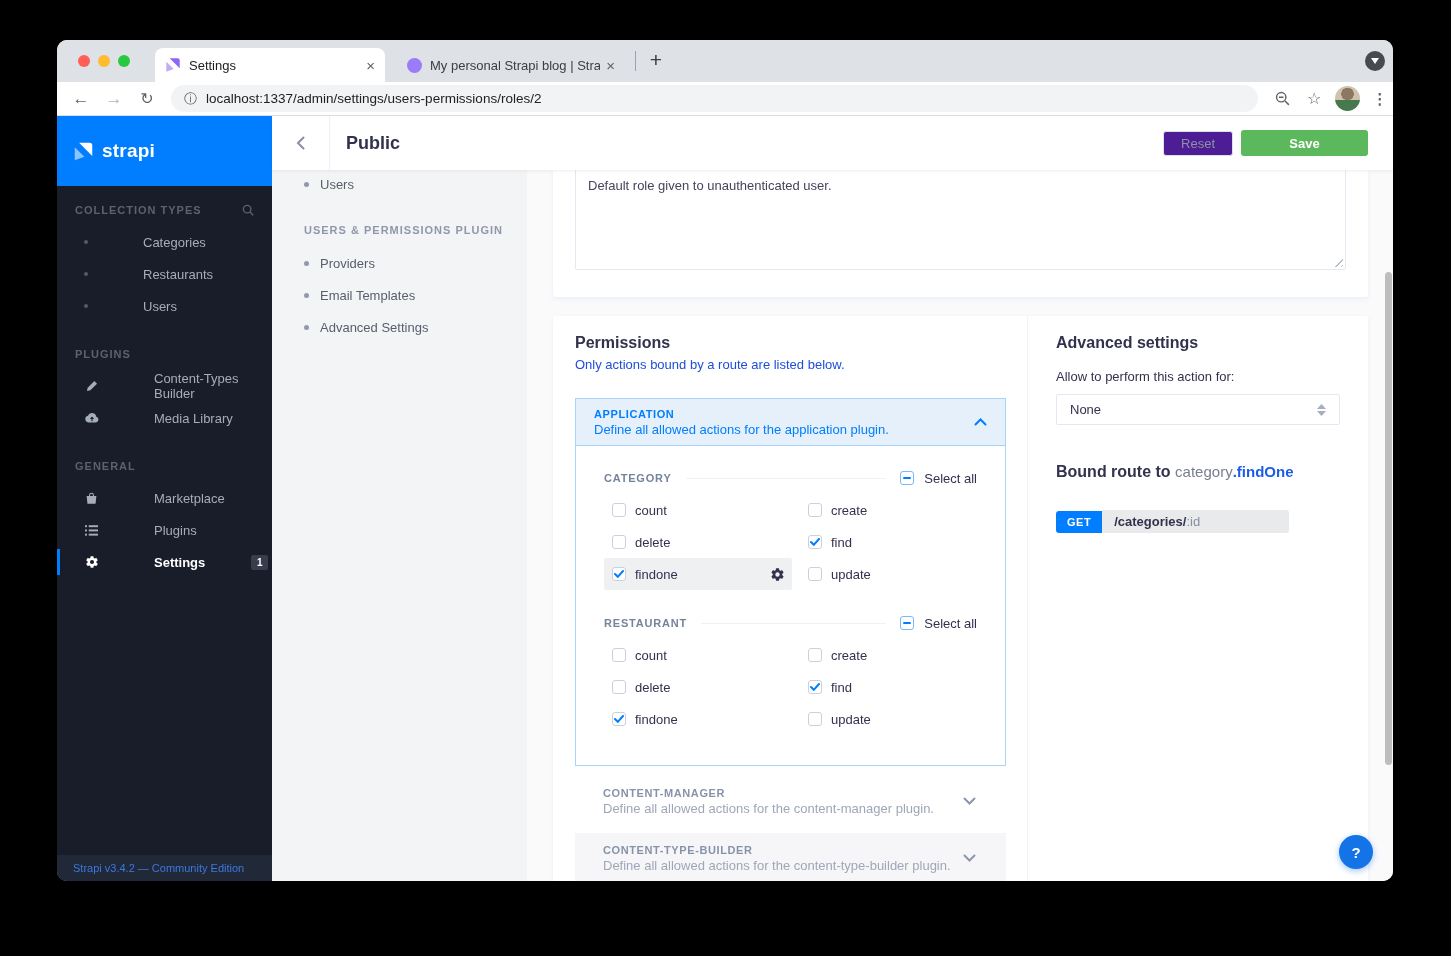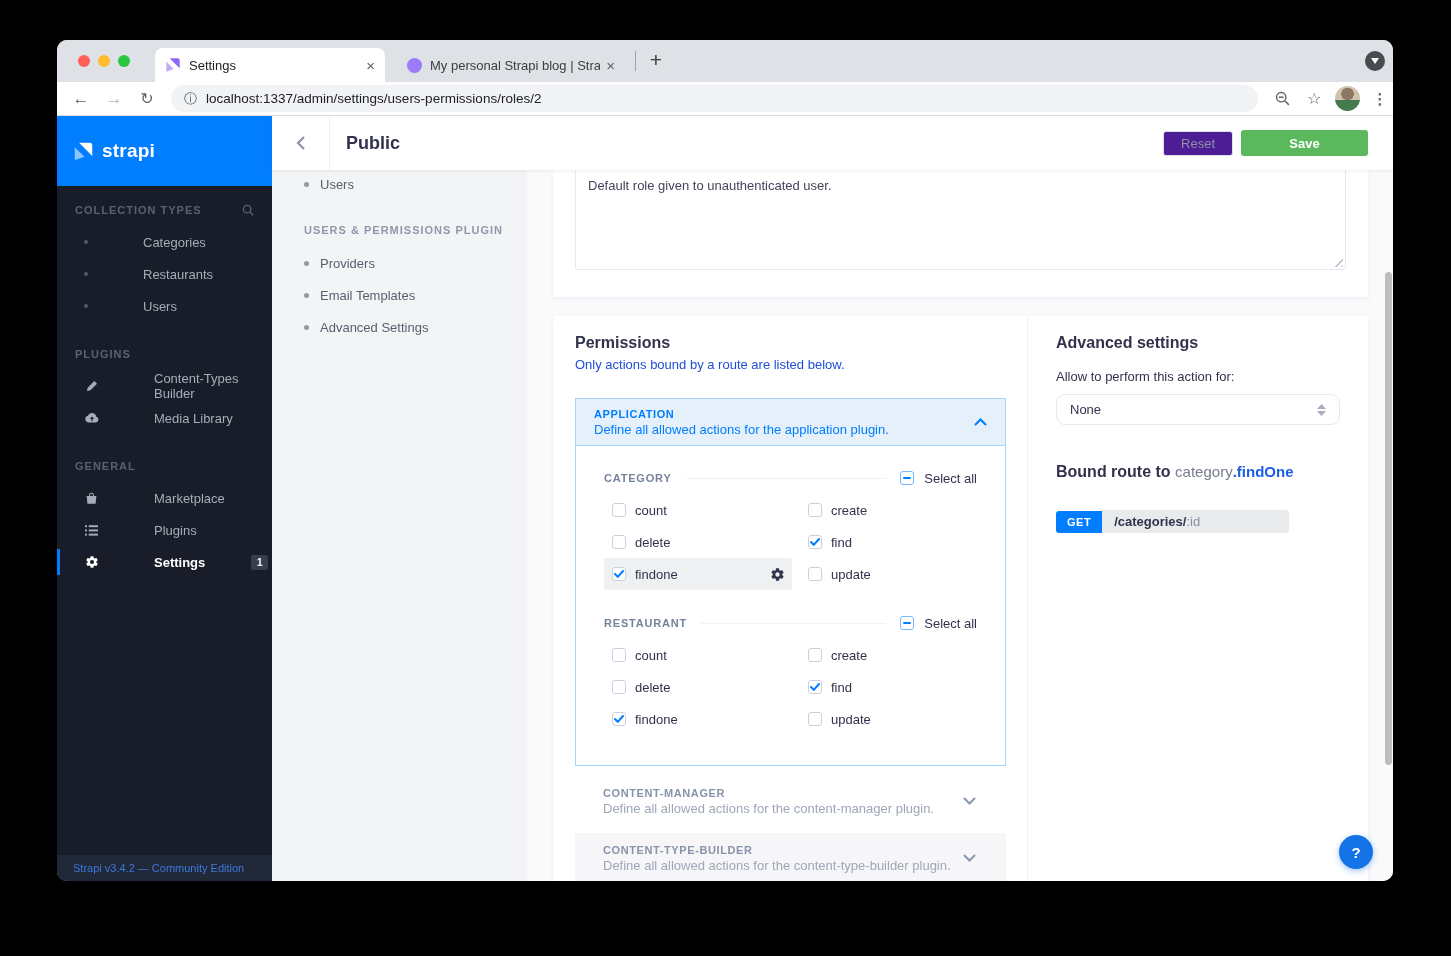--- a/index.html
+++ b/index.html
@@ -119,21 +119,21 @@
   .cb.indet::after{content:"";width:8px;height:2px;background:#007EFF;border-radius:1px;}
   .grp2{margin-top:26px;}
   .acc-collapsed{height:50px;display:flex;align-items:center;padding:0 30px 0 28px;margin-top:10px;}
   .acc-collapsed.gray{background:#F6F6F8;margin-top:7px;}
   .acc-collapsed .acc-name{color:#8893A9;}
   .acc-collapsed .acc-desc{color:#9EA7B8;}
   .acc-collapsed .acc-chev{color:#8B97AD;}
   
   .adv-pane{flex:1;padding:18px 28px;}
   .adv-label{margin-top:17px;font-size:13px;color:#32324D;}
-  .select{margin-top:10px;width:284px;height:31px;border:1px solid #E3E9F3;border-radius:9px;background:#fff;
+  .select{margin-top:10px;width:284px;height:31px;border:1px solid #E3E9F3;border-radius:2px;background:#fff;
     display:flex;align-items:center;justify-content:space-between;padding:0 13px;font-size:13px;color:#32324D;}
   .stepper{color:#A7ADBD;display:flex;flex-direction:column;gap:2px;}
   .bound{margin-top:38px;font-size:16px;font-weight:bold;color:#32324D;}
   .bound .ctrl{font-weight:normal;color:#787E8F;font-size:15px;}
   .bound .act{color:#1C5DE7;font-size:15px;}
   .route{margin-top:29px;display:flex;align-items:center;}
   .verb{background:#007EFF;color:#fff;font-size:11px;font-weight:bold;letter-spacing:.5px;
     padding:5px 11px;border-radius:3px 0 0 3px;flex:none;}
   .path{background:#E9EAEB;width:187px;padding:4px 12px;border-radius:0 3px 3px 0;font-size:13px;color:#32324D;}
   .path .pp{font-weight:bold;}

